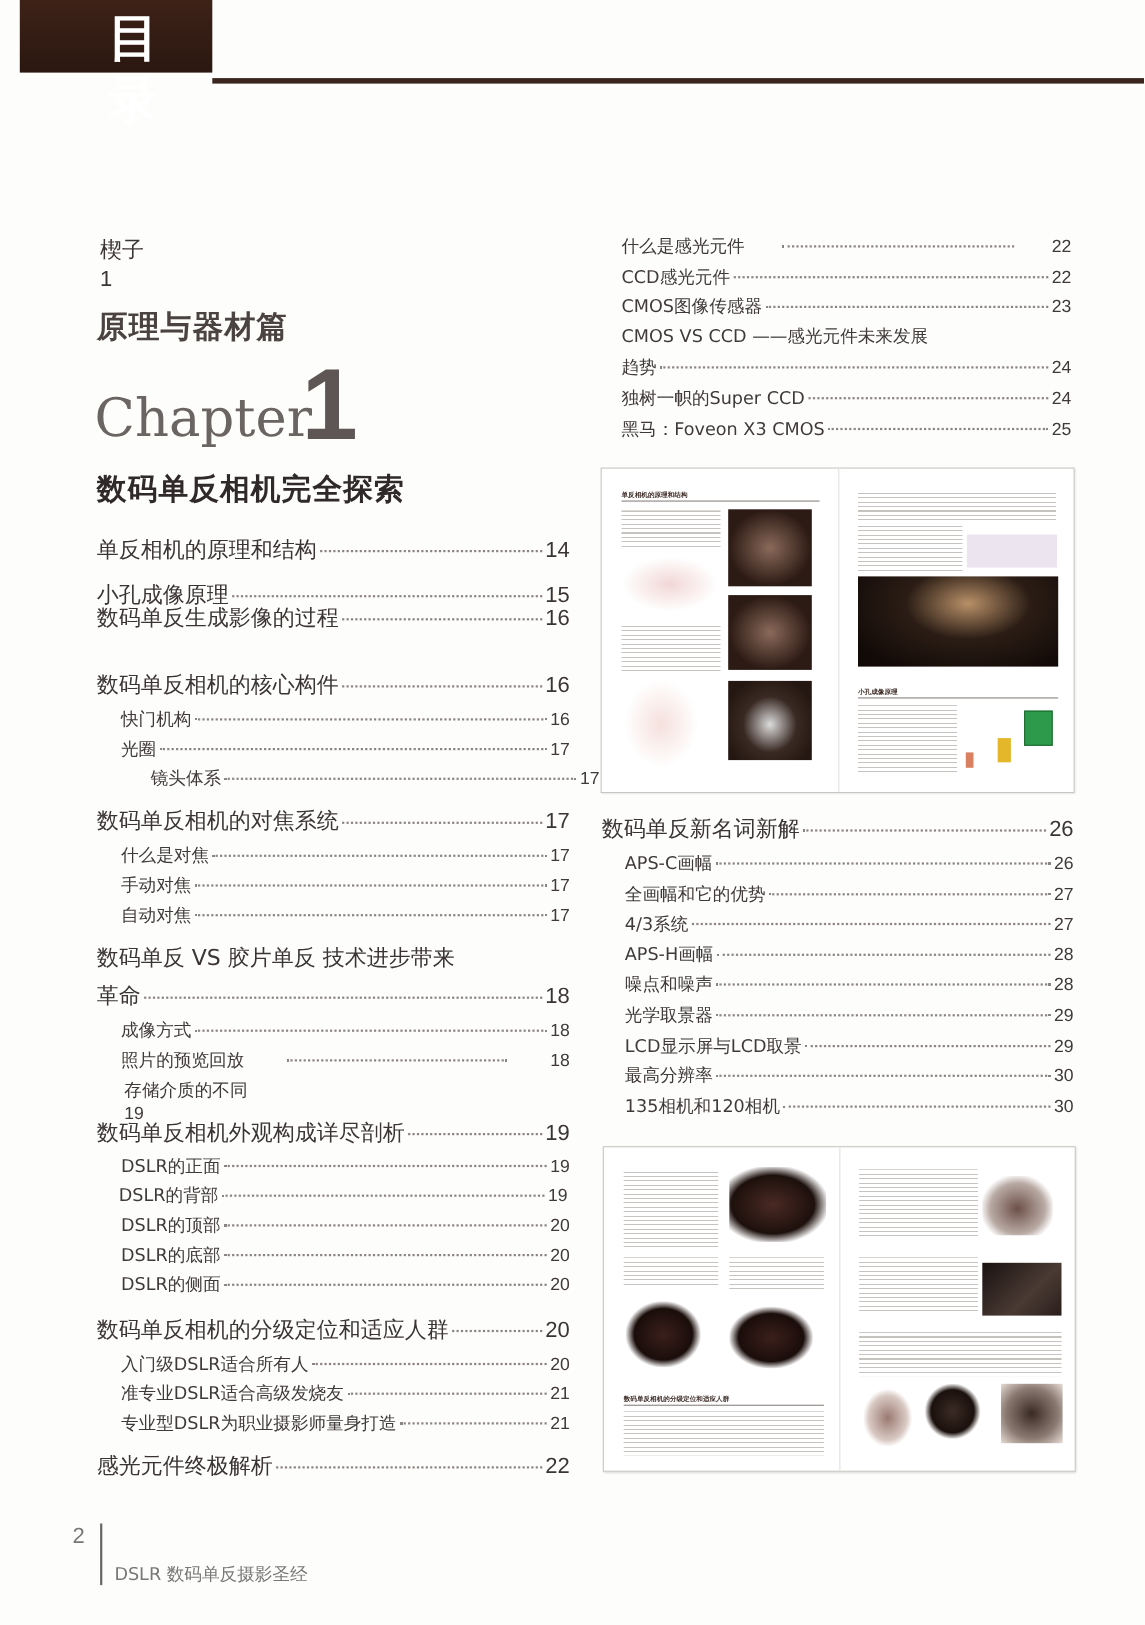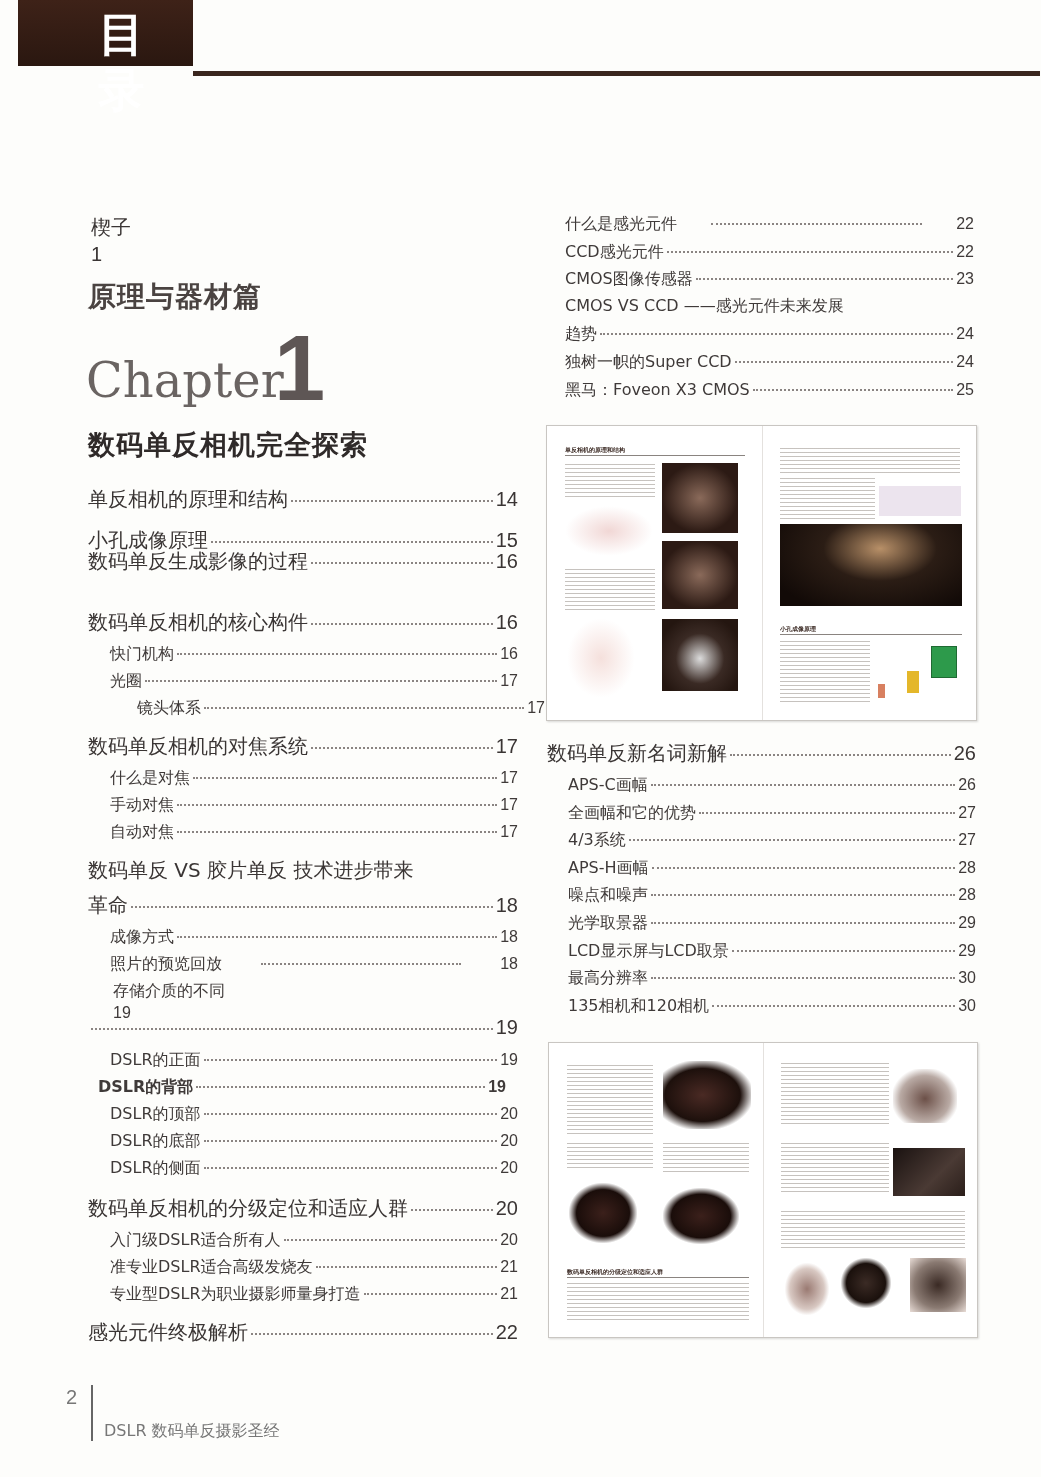--- a/index.html
+++ b/index.html
@@ -162,29 +162,30 @@
       <span class="lbl">照片的预览回放</span>
       <span class="dots"></span>
       <span class="pg">18</span>
     </div>
     <div class="toc-row lvl2" style="left: 110px; top: 981px; width: 408px; flex-direction: column;">
       <span class="lbl">存储介质的不同</span>
       <span class="dots"></span>
       <span class="pg">19</span>
     </div>
     <div class="toc-row lvl1" style="left: 88px; top: 1016px; width: 430px;">
+      <span class="lbl">数码单反相机外观构成详尽剖析</span>
       <span class="dots"></span>
       <span class="pg">19</span>
     </div>
     <div class="toc-row lvl2" style="left: 110px; top: 1050px; width: 408px;">
       <span class="lbl">DSLR的正面</span>
       <span class="dots"></span>
       <span class="pg">19</span>
     </div>
-    <div class="toc-row lvl2" style="left: 98px; top: 1077px; width: 408px; font-weight: bold;">
+    <div class="toc-row lvl2" style="left: 108px; top: 1077px; width: 408px;">
       <span class="lbl">DSLR的背部</span>
       <span class="dots"></span>
       <span class="pg">19</span>
     </div>
     <div class="toc-row lvl2" style="left: 110px; top: 1104px; width: 408px;">
       <span class="lbl">DSLR的顶部</span>
       <span class="dots"></span>
       <span class="pg">20</span>
     </div>
     <div class="toc-row lvl2" style="left: 110px; top: 1131px; width: 408px;">

